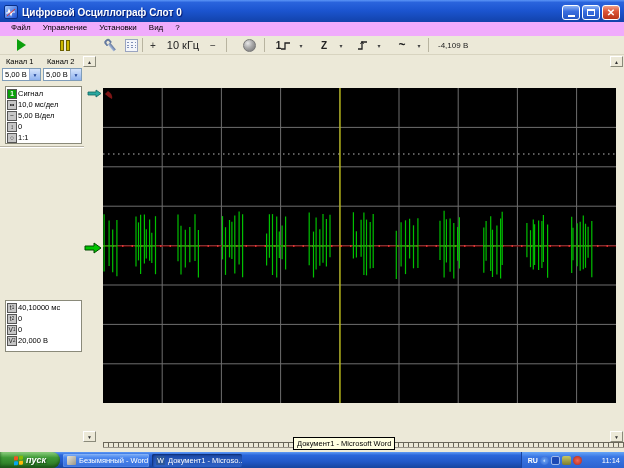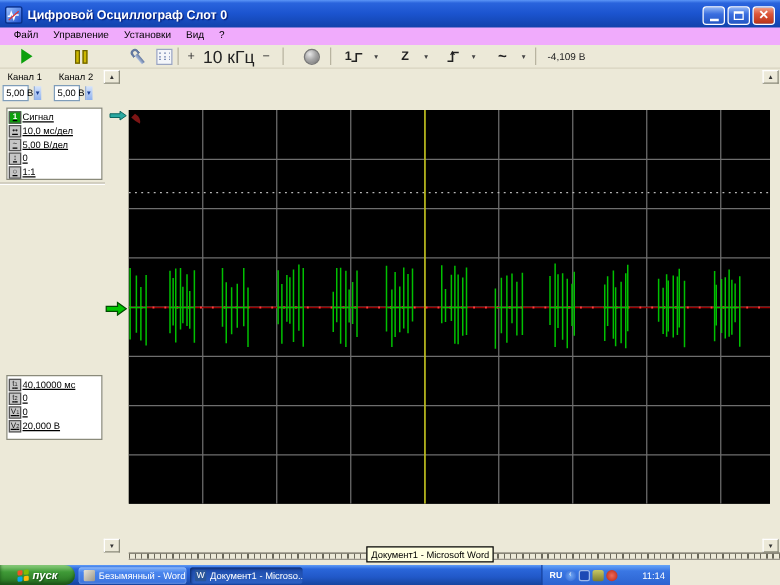--- a/index.html
+++ b/index.html
@@ -29,40 +29,40 @@
   .menu-item { font-size:8px; color:#000; padding:1px 6px; }
 
   
   .toolbar { position:absolute; left:0; top:36px; width:624px; height:19px; background:#ece9d8;
     border-bottom:1px solid #d8d4c0; }
   .toolbar > * { position:absolute; top:0; height:18px; display:flex; align-items:center; justify-content:center; }
   .tsep { width:1px; background:#b8b4a0; top:2px !important; height:14px !important; }
   .tbtn { background:transparent; border:none; }
   .tri-play { width:0; height:0; border-left:9px solid #0ca00c; border-top:6px solid transparent; border-bottom:6px solid transparent; }
   .pause-bars span { display:inline-block; width:4px; height:11px; background:#cdb800; border:1px solid #6b6000; margin:0 1px; }
-  .freq-label { font-size:14px; color:#222; }
+  .freq-label { font-size:11px; color:#222; }
   .pm { font-size:10px; color:#333; }
   .trig-glyph { font-size:10px; font-weight:bold; color:#222; font-style:italic; }
   .dd-arrow { font-size:6px; color:#444; }
   .sphere { width:13px; height:13px; border-radius:50%;
     background:radial-gradient(circle at 35% 30%, #e8e8e8 0%, #a8a8a8 45%, #6f6f6f 100%); border:1px solid #777; }
   .level-text { font-size:8px; color:#222; }
   .list-icon { width:13px; height:13px; background:#f4f6fa; border:1px solid #9aa4c0; display:flex; flex-direction:column; justify-content:space-evenly; padding:1px; }
   .list-icon i { display:block; height:1px; background:repeating-linear-gradient(90deg,#8090b8 0 2px,transparent 2px 4px); }
   .wrench-wrap { transform:rotate(-40deg); width:13px; height:13px; position:relative; }
   .wrench-rod { position:absolute; left:5px; top:4px; width:3px; height:9px; background:linear-gradient(90deg,#aebfe0,#64799f); }
   .wrench-head { position:absolute; left:3px; top:-1px; width:7px; height:6px; border:2px solid #64799f; border-bottom:none; border-radius:4px 4px 0 0; }
 
   
   .ch-label { position:absolute; font-size:7.5px; color:#000; }
-  .combo { position:absolute; width:21px; height:13px; background:#fff; border:1px solid #7f9db9; display:flex; }
+  .combo { position:absolute; width:39px; height:13px; background:#fff; border:1px solid #7f9db9; display:flex; }
   .combo .val { flex:1; font-size:7.5px; padding:1px 0 0 2px; white-space:nowrap; }
   .combo .btn { width:11px; background:linear-gradient(180deg,#d6e4fb,#8fb2ef); border-left:1px solid #9ab2d8;
     display:flex; align-items:center; justify-content:center; font-size:5px; color:#1b3f93; }
-  .listbox { position:absolute; background:#fff; border:1px solid #8a8a7a; padding:1px;text-decoration:underline; }
+  .listbox { position:absolute; background:#fff; border:1px solid #8a8a7a; padding:1px; }
   .li { display:flex; align-items:center; height:11px; font-size:7.5px; white-space:nowrap; }
   .li .ic { width:10px; height:10px; border:1px solid #555; background:#c6c6c6; margin-right:1px; flex:none;
     display:flex; align-items:center; justify-content:center; font-size:6.5px; line-height:6px; color:#222; }
   .li .ic.green { background:#0aa00a; color:#fff; font-weight:bold; }
   .mi-sub { font-size:4.5px; vertical-align:sub; }
   .panel-groove { position:absolute; left:0; width:84px; height:2px; border-top:1px solid #b8b4a4; border-bottom:1px solid #fff; }
 
   
   .scope { position:absolute; left:103px; top:88px; width:513px; height:315px; background:#000; }
   .scope svg { display:block; width:513px; height:315px; }
@@ -72,21 +72,21 @@
 
   
   .ruler { position:absolute; left:103px; top:442px; width:521px; height:8px; border-top:1px solid #6a675a;
     background:repeating-linear-gradient(90deg,#6a675a 0 1px,transparent 1px 5px);
     background-size:100% 4px; background-repeat:no-repeat; }
   .ruler::after { content:""; position:absolute; left:0; top:4px; width:100%; height:1px; background:#9a968a; }
   .tooltip { position:absolute; left:293px; top:437px; background:#ffffe1; border:1px solid #000;
     font-size:7.5px; padding:1px 3px; white-space:nowrap; z-index:30; }
 
   
-  .taskbar { position:absolute; left:0; top:452px; width:536px; height:16px;
+  .taskbar { position:absolute; left:0; top:452px; width:624px; height:16px;
     background:linear-gradient(180deg,#5f9bf6 0%,#2a66da 20%,#2158c8 60%,#16449f 100%); display:flex; align-items:center; }
   .start-btn { width:60px; height:16px; border-radius:0 8px 8px 0;
     background:linear-gradient(180deg,#8ed080 0%,#3f9a37 35%,#2e7d27 80%,#256820 100%);
     display:flex; align-items:center; justify-content:center; gap:3px; box-shadow:inset 0 -2px 3px #1c5418; flex:none; }
   .start-label { color:#fff; font-size:9px; font-weight:bold; font-style:italic; text-shadow:1px 1px 1px #1c4f18; }
   .winflag { width:9px; height:9px; display:grid; grid-template-columns:1fr 1fr; grid-template-rows:1fr 1fr; gap:1px; transform:skewY(-6deg); }
   .winflag i { border-radius:1px; }
   .task-btn { height:13px; margin-left:3px; border-radius:2px; display:flex; align-items:center; gap:3px;
     padding:0 4px; background:linear-gradient(180deg,#7fb0f8 0%,#4a86ee 30%,#3a72dd 100%);
     box-shadow:inset 0 0 1px #d0e2ff; color:#fff; font-size:7.5px; white-space:nowrap; overflow:hidden; flex:none; }

